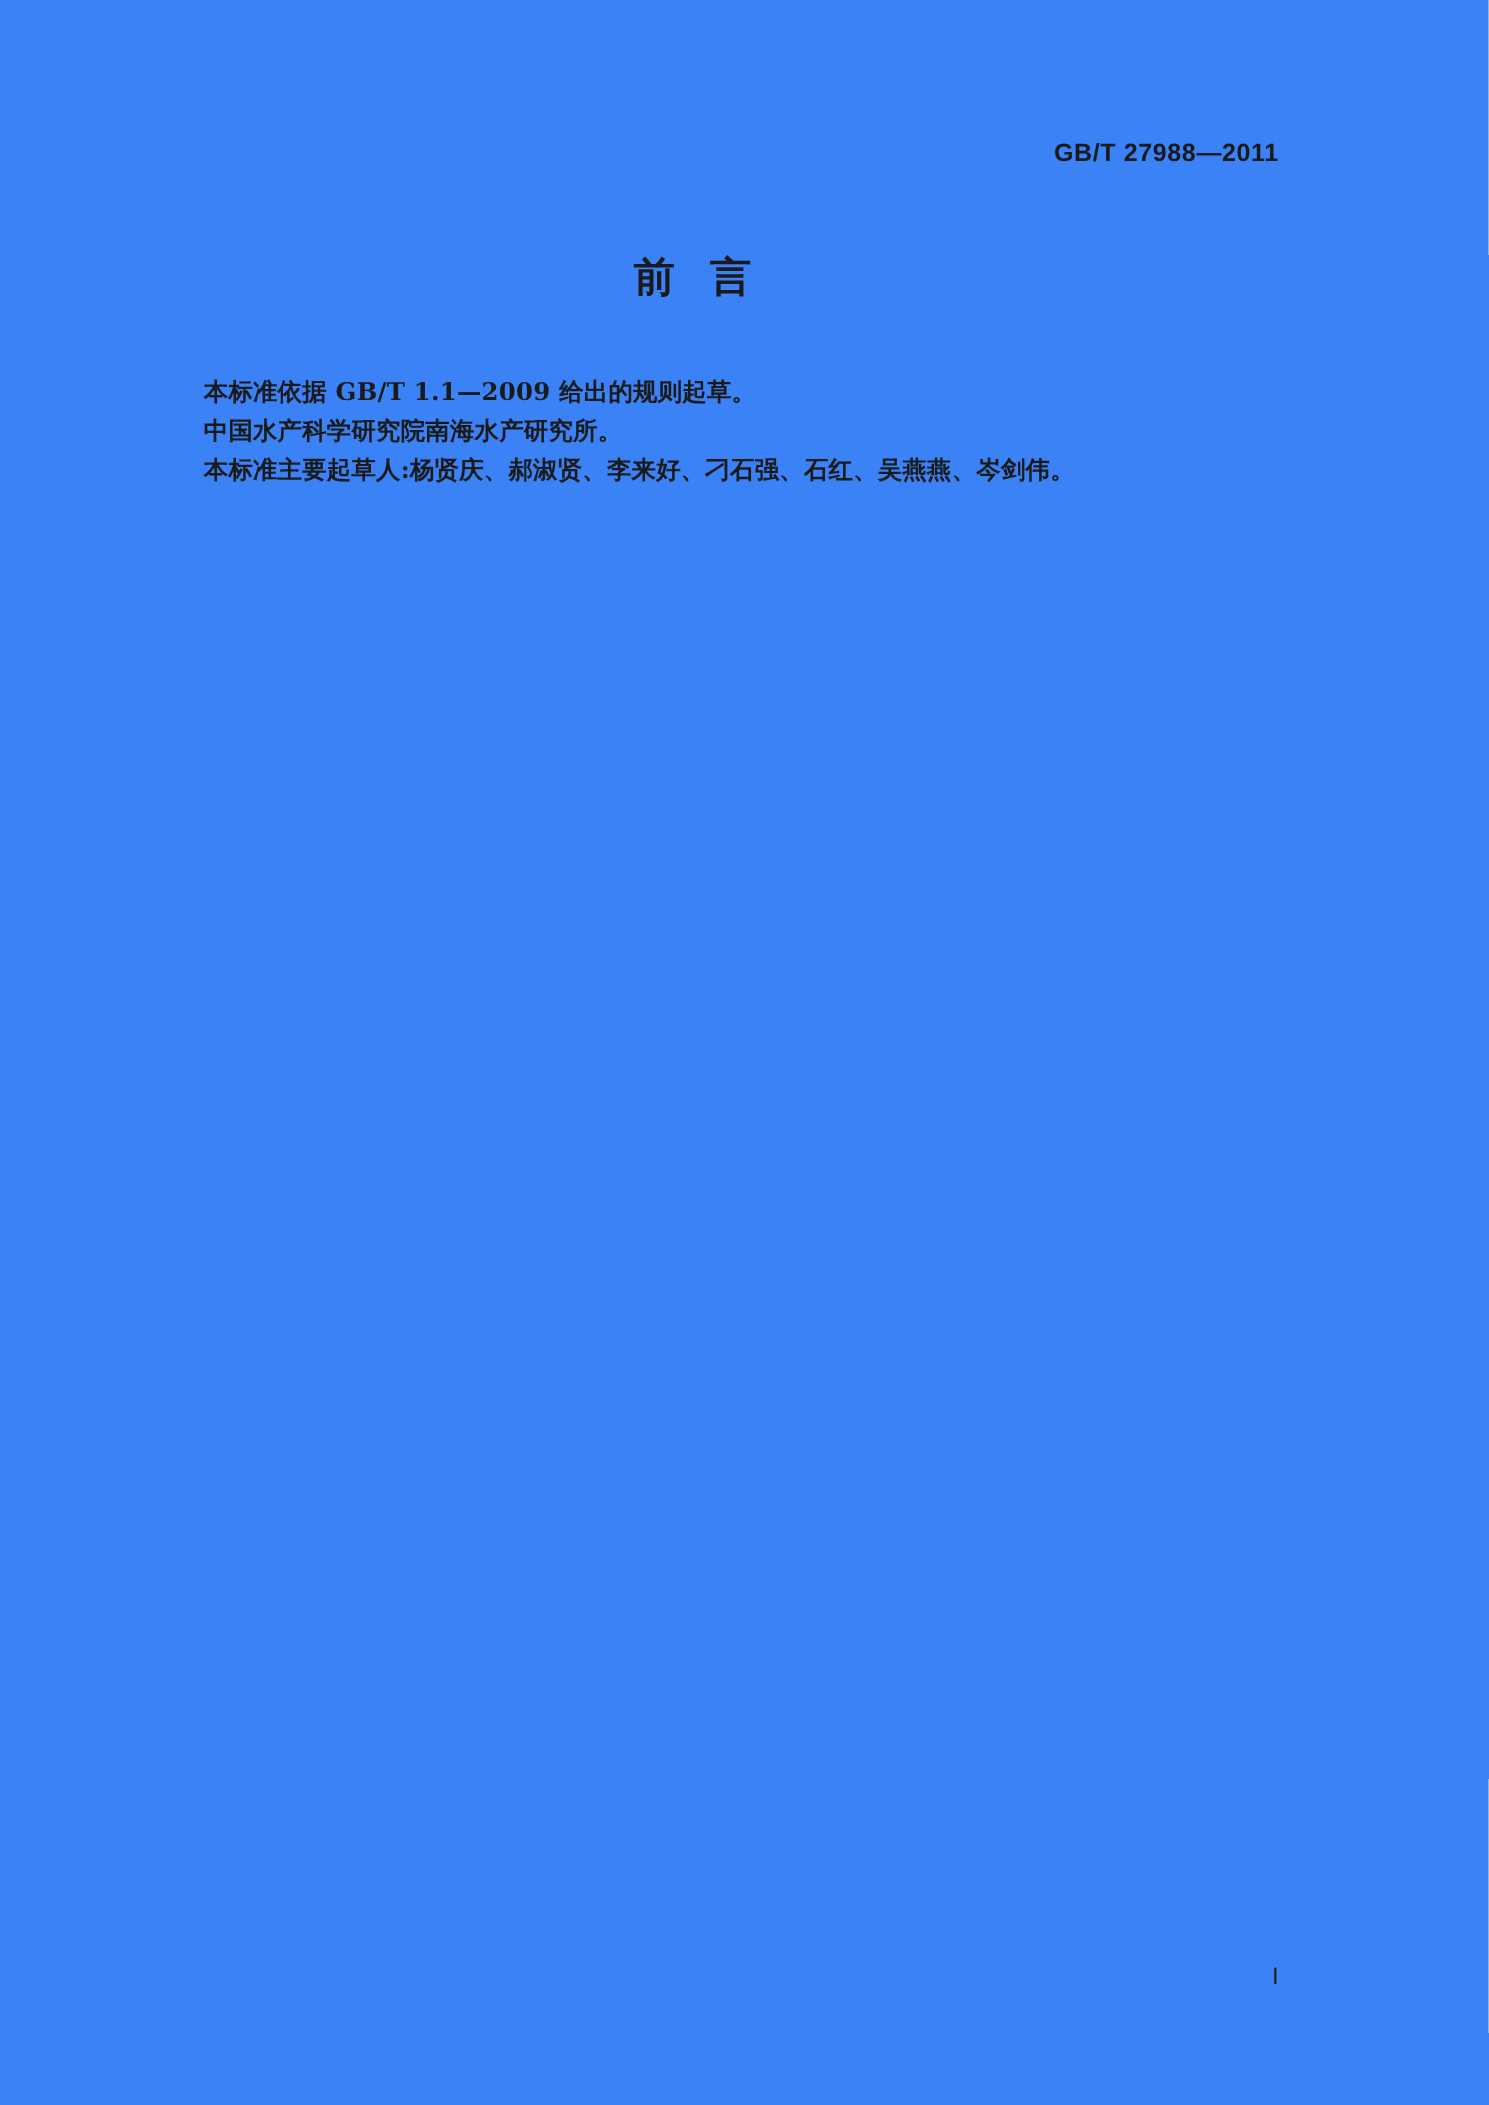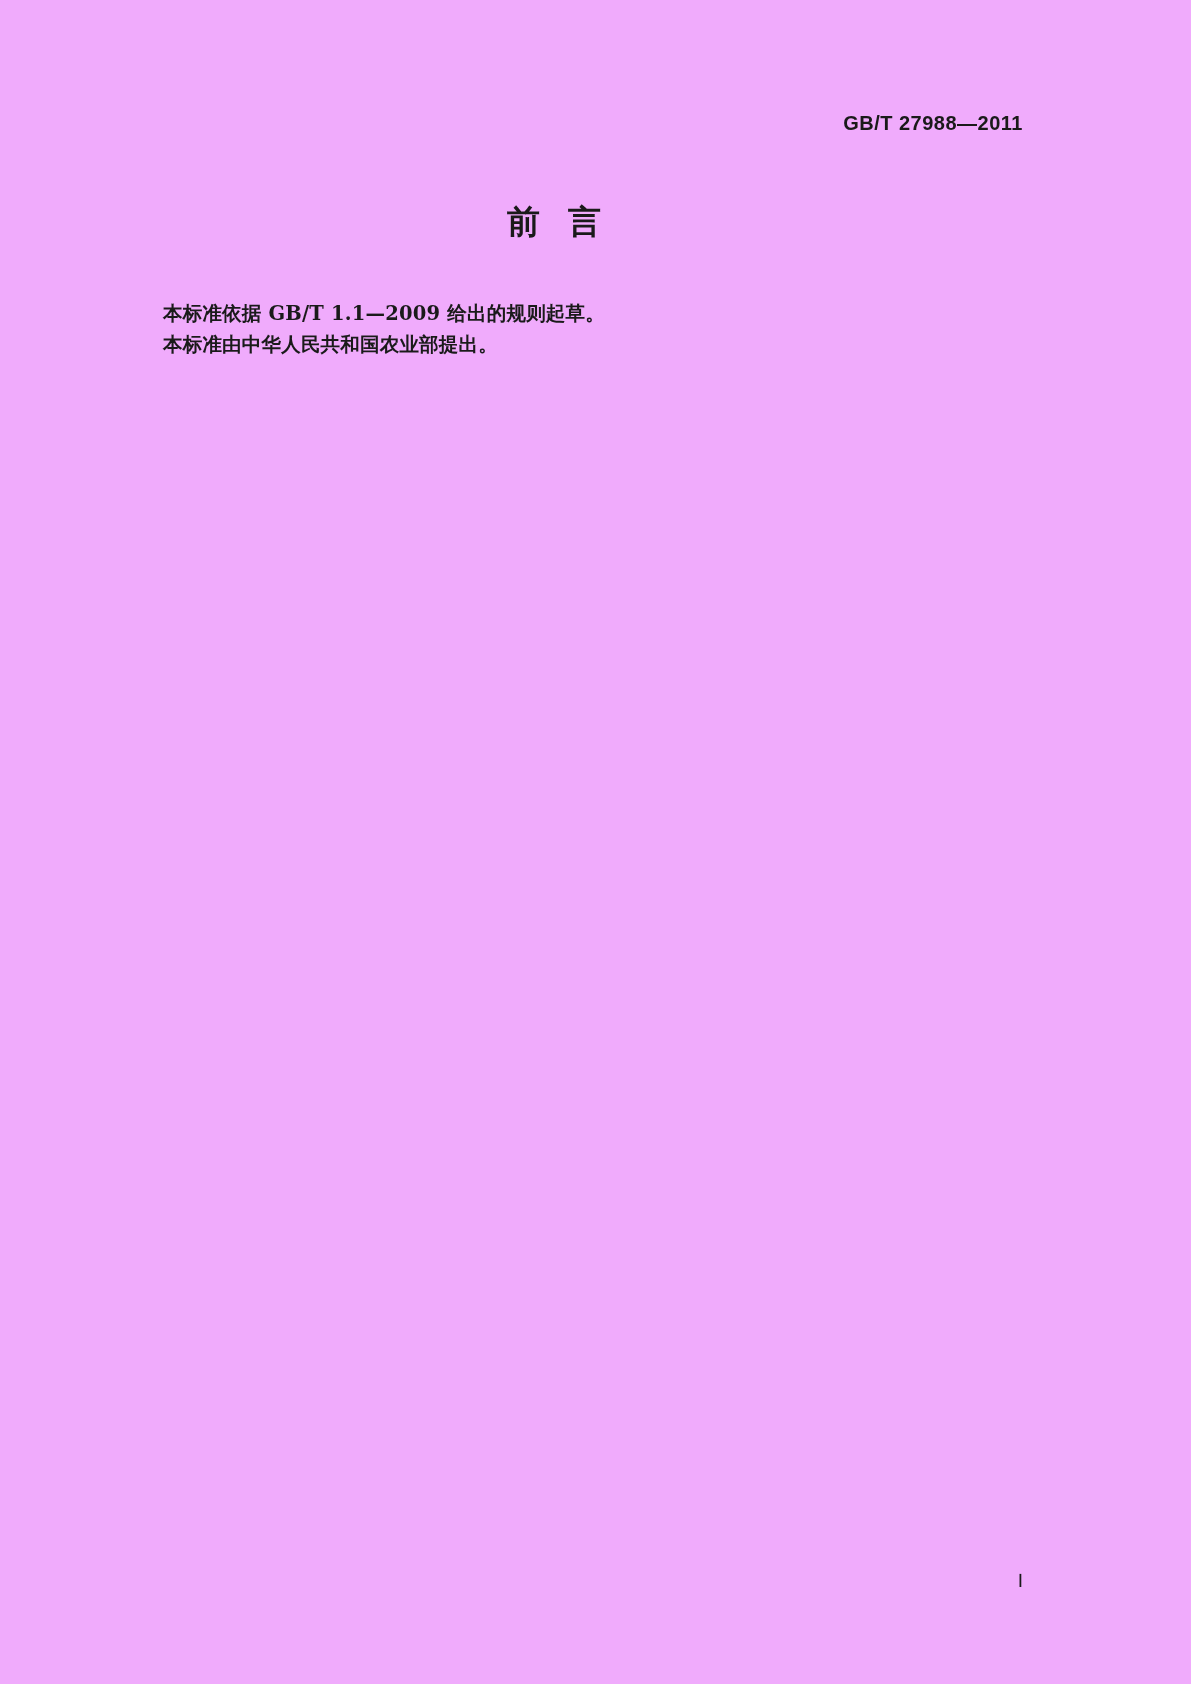--- a/index.html
+++ b/index.html
@@ -4,21 +4,21 @@
 <style>
   html, body {
     margin: 0;
     padding: 0;
     background: #ffffff;
   }
   .page {
     position: relative;
     width: 1191px;
     height: 1684px;
-    background: #f0abfc;
+    background: #3b82f6;
     font-family: "Liberation Serif", serif;
     color: #1a1a1a;
     overflow: hidden;
   }
   .std-code {
     position: absolute;
     top: 112px;
     right: 168px;
     font-family: "Liberation Sans", sans-serif;
     font-weight: bold;
@@ -64,18 +64,19 @@
 <body>
 
 <div class="page">
 
   <div class="std-code">GB/T 27988—2011</div>
 
   <div class="doc-title">前言</div>
 
   <div class="body-block">
     <div class="body-line">本标准依据 GB/T 1.1—2009 给出的规则起草。</div>
-    <div class="body-line">本标准由中华人民共和国农业部提出。</div>
+    <div class="body-line">中国水产科学研究院南海水产研究所。</div>
+    <div class="body-line">本标准主要起草人:杨贤庆、郝淑贤、李来好、刁石强、石红、吴燕燕、岑剑伟。</div>
   </div>
 
   <div class="page-number">Ⅰ</div>
 
 </div>
 
 </body></html>

